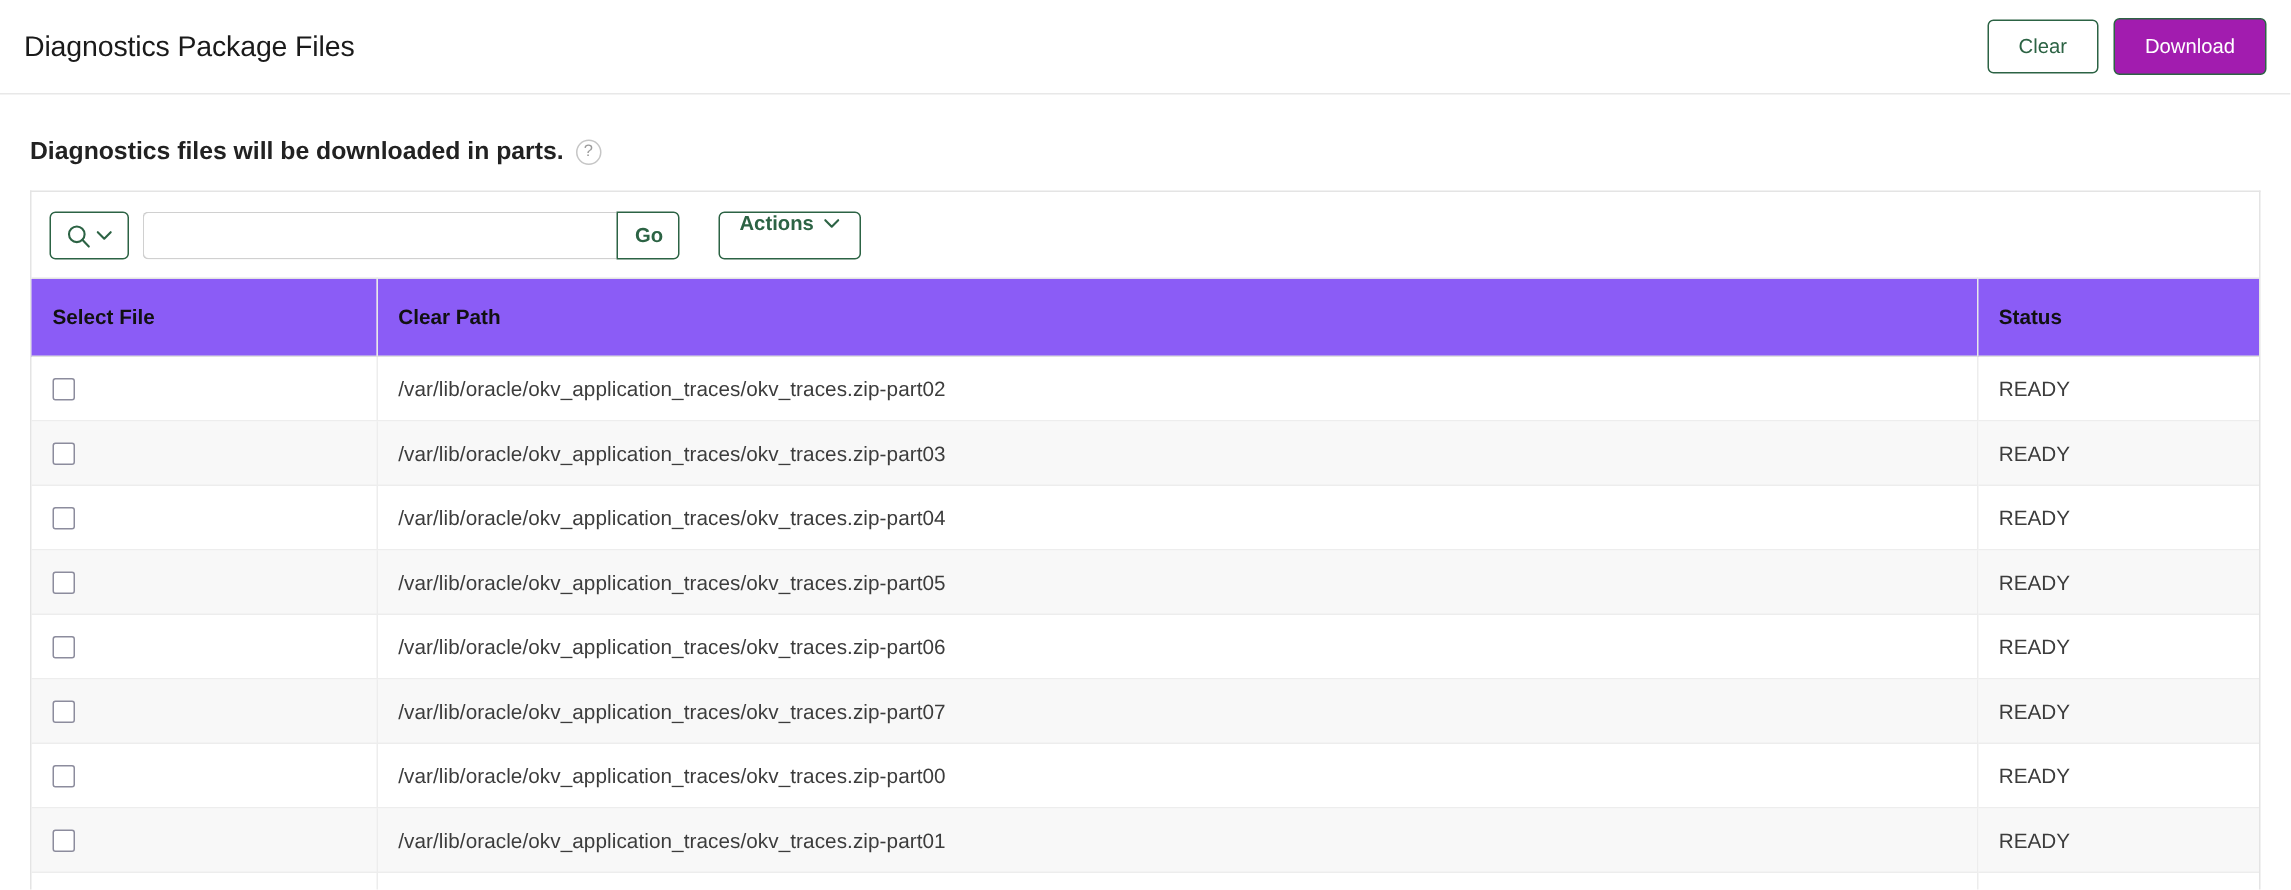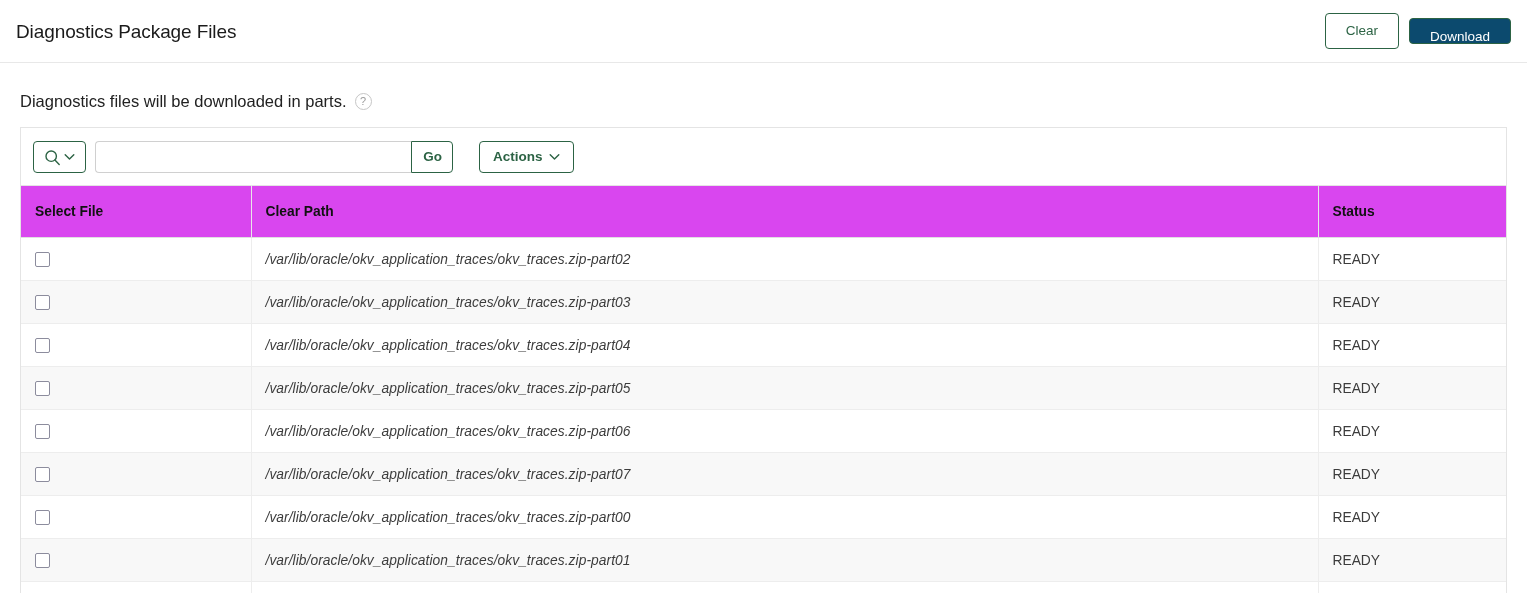--- a/index.html
+++ b/index.html
@@ -50,39 +50,39 @@
     line-height: 1;
     white-space: nowrap;
   }
   .btn-clear {
     background: #ffffff;
     border: 1px solid #2c6344;
     color: #2c6344;
     padding: 10px 20px 11px;
   }
   .btn-download {
-    background: #0c4a6e;
+    background: #a21caf;
     border: 1px solid #2c6344;
     color: #ffffff;
-    padding: 11px 20px 0;
+    padding: 11px 20px 12px;
   }
 
   
   .content {
     padding: 0 14px;
   }
   .subheader {
     display: flex;
     align-items: center;
     gap: 8px;
     padding: 30px 6px 17px 6px;
   }
   .subheader-text {
     font-size: 16.5px;
-    font-weight: 400;
+    font-weight: 700;
     color: #222222;
     line-height: 1;
   }
   .help-icon {
     width: 17px;
     height: 17px;
     border-radius: 50%;
     border: 1px solid #c6c6c6;
     color: #9b9b9b;
     font-size: 11px;
@@ -149,21 +149,20 @@
     font-family: "Liberation Sans", sans-serif;
     font-size: 13.5px;
     font-weight: 700;
     cursor: pointer;
     padding: 0 10px;
     line-height: 1;
     text-align: right;
   }
   .actions-button {
     display: flex;
-    align-items: center;
     justify-content: center;
     gap: 6px;
     height: 32px;
     margin-left: 26px;
     padding: 0 13px;
     border: 1px solid #2c6344;
     border-radius: 4px;
     background: #ffffff;
     color: #2c6344;
     font-family: "Liberation Sans", sans-serif;
@@ -179,21 +178,21 @@
     width: 100%;
     border-collapse: collapse;
     table-layout: fixed;
     font-size: 13.8px;
   }
   table.ir-table th {
     text-align: left;
     font-weight: 700;
     font-size: 13.8px;
     color: #111111;
-    background: #d946ef;
+    background: #8b5cf6;
     padding: 15px 14px 15px 14px;
     border-top: 1px solid #e4e4e4;
     border-bottom: 1px solid #e0e0e0;
     border-right: 1px solid #e8e8e8;
     height: 52px;
     vertical-align: middle;
   }
   table.ir-table th:last-child { border-right: none; }
   table.ir-table td {
     padding: 0 14px;
@@ -203,21 +202,21 @@
     border-right: 1px solid #ededed;
     vertical-align: middle;
     overflow: hidden;
     white-space: nowrap;
   }
   table.ir-table td:last-child { border-right: none; }
   table.ir-table tbody tr:nth-child(even) td { background: #f8f8f8; }
   table.ir-table tbody tr:nth-child(odd) td { background: #ffffff; }
   .col-select { width: 230px; }
   .col-status { width: 188px; }
-  .filepath { color: #3a3a3a; letter-spacing: 0.05px; font-style: italic; }
+  .filepath { color: #3a3a3a; letter-spacing: 0.05px; }
   .status-cell { color: #3c3c3c; }
   .row-checkbox {
     -webkit-appearance: none;
     appearance: none;
     width: 15px;
     height: 15px;
     border: 1.6px solid #8c8c9d;
     border-radius: 2px;
     background: #ffffff;
     margin: 0;

